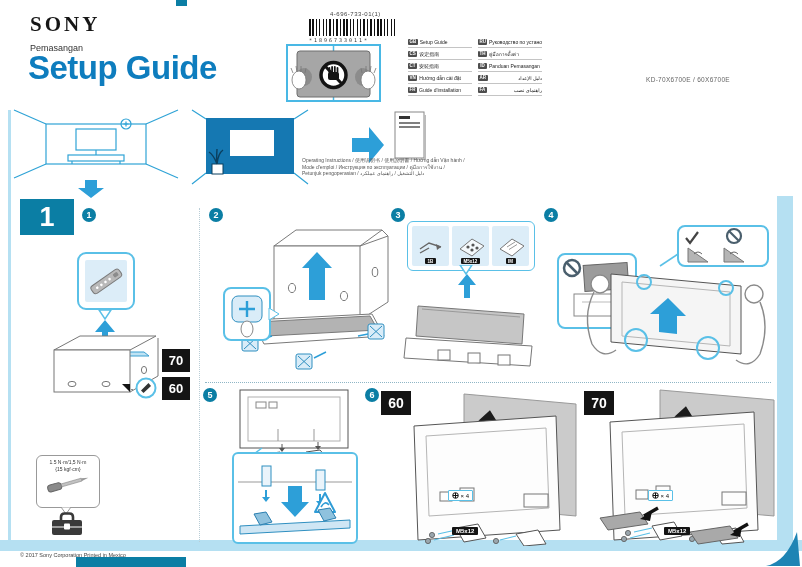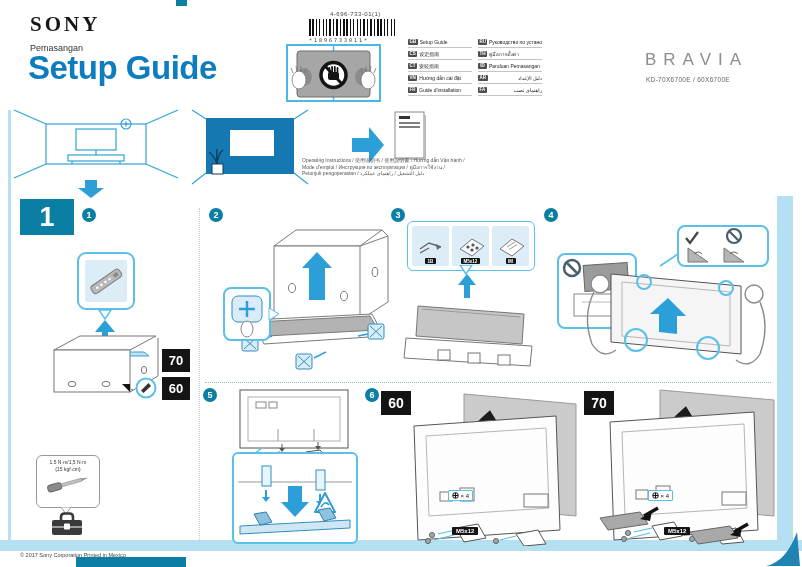--- a/index.html
+++ b/index.html
@@ -128,21 +128,20 @@
     <div class="lang-row rtl">
       <span class="lang-tag">AR</span>
       <span class="lang-label">دليل الإعداد</span>
     </div>
     <div class="lang-row rtl">
       <span class="lang-tag">FA</span>
       <span class="lang-label">راهنمای نصب</span>
     </div>
   </div>
 
-  <div class="abs bravia" style="left:645px;top:50px;">BRAVIA</div>
   <div class="abs models" style="left:646px;top:76px;">KD-70X6700E / 60X6700E</div>
 
   <div class="abs" style="left:12px;top:108px;">
     <svg width="168" height="72" viewBox="0 0 168 72">
       <g stroke="#2fa3d6" stroke-width="1.2" fill="none">
         <path d="M2 2 L34 16 M166 2 L134 16 M2 70 L34 56 M166 70 L134 56"></path>
         <rect x="34" y="16" width="100" height="40"></rect>
         <rect x="64" y="21" width="40" height="21" fill="#fff"></rect>
         <line x1="84" y1="42" x2="84" y2="47"></line>
         <rect x="56" y="47" width="56" height="6"></rect>

